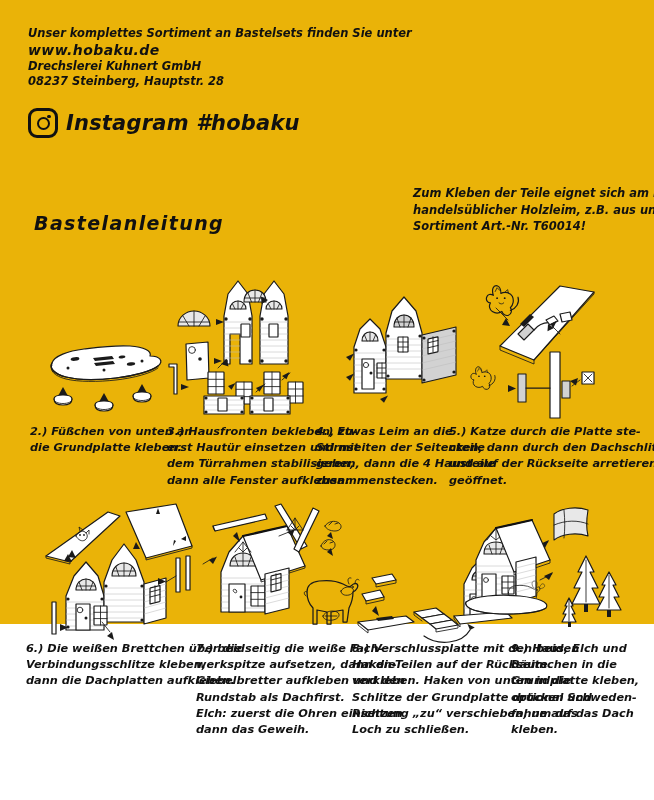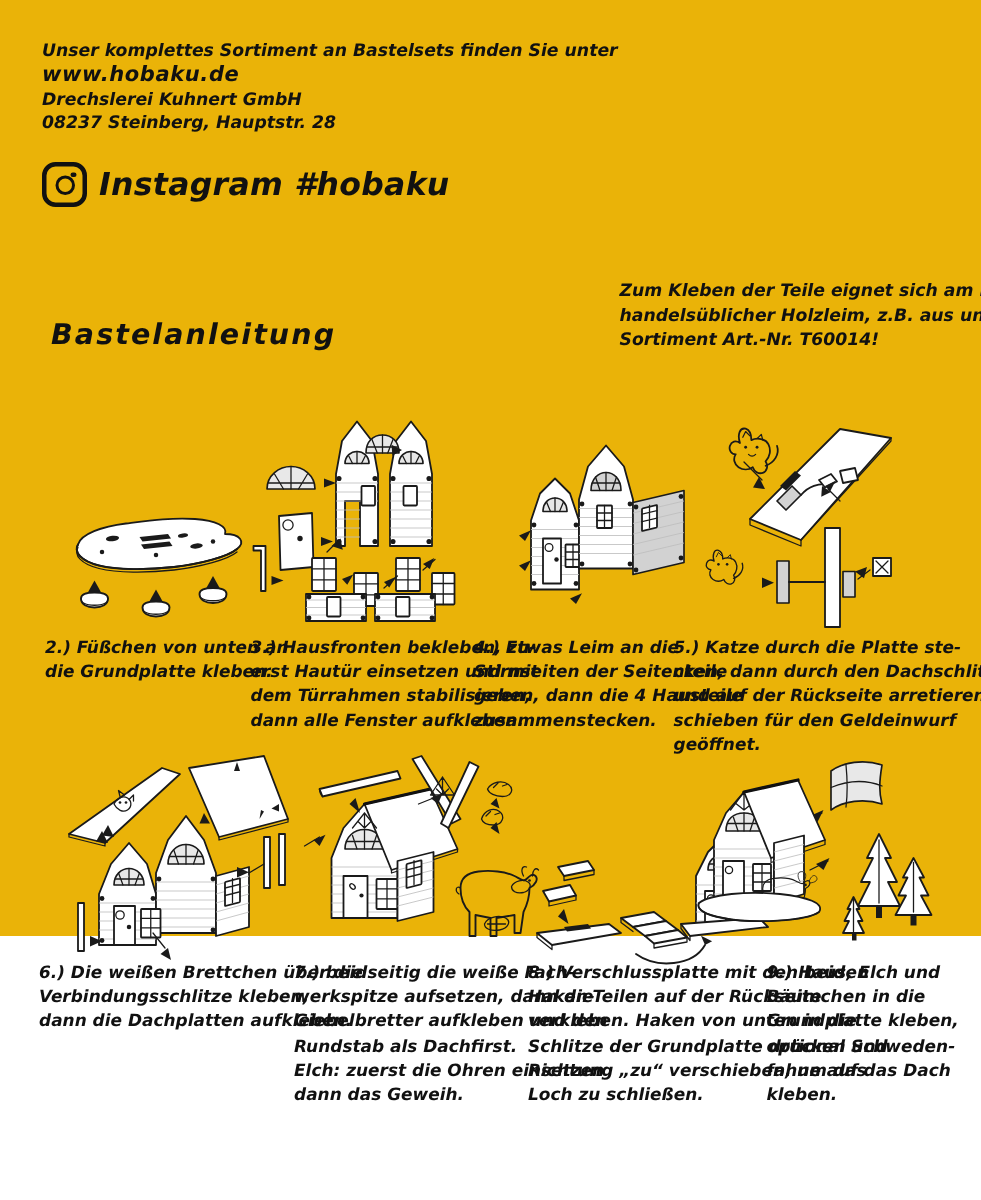--- a/index.html
+++ b/index.html
@@ -708,21 +708,20 @@
     <span class="ln">4.) Etwas Leim an die</span>
     <span class="ln">Stirnseiten der Seitenteile</span>
     <span class="ln">geben, dann die 4 Hausteile</span>
     <span class="ln">zusammenstecken.</span>
   </div>
 
   <div class="step-caption" style="left:449px; top:424px; width:195px;">
     <span class="ln">5.) Katze durch die Platte ste-</span>
     <span class="ln">cken, dann durch den Dachschlitz</span>
     <span class="ln">und auf der Rückseite arretieren,</span>
-    <span class="ln">schieben für den Geldeinwurf</span>
     <span class="ln">geöffnet.</span>
   </div>
 
   <div class="step-caption" style="left:26px; top:641px; width:175px;">
     <span class="ln">6.) Die weißen Brettchen über die</span>
     <span class="ln">Verbindungsschlitze kleben,</span>
     <span class="ln">dann die Dachplatten aufkleben.</span>
   </div>
 
   <div class="step-caption" style="left:196px; top:641px; width:160px;">

